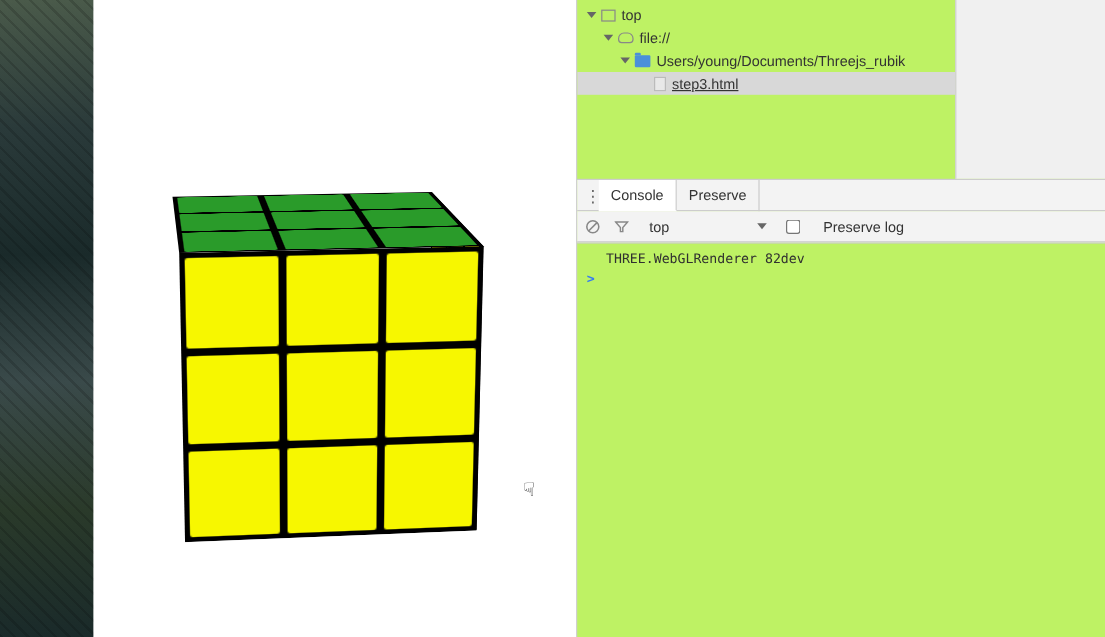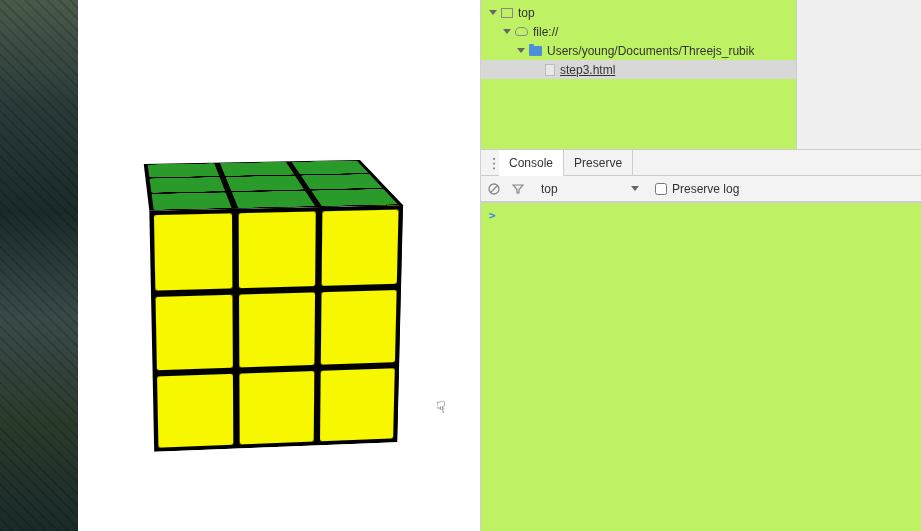--- a/index.html
+++ b/index.html
@@ -44,21 +44,21 @@
     .tabbar { display: flex; align-items: center; height: 26px; background: #f3f3f3; border-bottom: 1px solid #ccc; }
     .kebab { width: 18px; text-align: center; color: #666; font-size: 14px; line-height: 10px; cursor: pointer; padding: 0 6px; }
     .tab { padding: 0 10px; height: 26px; line-height: 26px; border-right: 1px solid #ccc; cursor: pointer; color: #333; }
     .tab.active { background: #fff; border-bottom: 1px solid #fff; margin-bottom: -1px; }
     
     .toolbar { display: flex; align-items: center; height: 26px; background: #f3f3f3; border-bottom: 1px solid #ccc; padding: 0 6px; gap: 10px; }
     .tb-icon { width: 14px; height: 14px; display: inline-flex; align-items: center; justify-content: center; color: #666; cursor: pointer; }
     .tb-icon svg { width: 12px; height: 12px; }
     .context-sel { display: flex; align-items: center; gap: 4px; padding: 0 6px; cursor: pointer; min-width: 110px; }
     .context-sel .caret { border-width: 5px 4px 0 4px; border-color: #666 transparent transparent transparent; border-style: solid; width: 0; height: 0; margin-left: auto; }
-    .checkbox-wrap { display: flex; align-items: center; gap: 5px; }
+    .checkbox-wrap { display: flex; align-items: center; gap: 19px; }
     .checkbox-wrap input { width: 12px; height: 12px; }
     
     .console-out { flex: 1; font-family: Menlo, Consolas, monospace; font-size: 11px; padding: 4px 0; overflow: auto; }
     .log-line { padding: 2px 8px 2px 24px; color: #303030; }
     .prompt-line { padding: 2px 8px; color: #367cf1; }
     .prompt-caret { font-family: Menlo, monospace; font-weight: bold; }
   </style>
 </head>
 <body>
 
@@ -158,17 +158,18 @@
         <span class="caret"></span>
       </div>
       <label class="checkbox-wrap">
         <input type="checkbox" style="">
         <span>Preserve log</span>
       </label>
     </div>
   </div>
 
   <div class="console-out">
+    <div class="log-line">THREE.WebGLRenderer 82dev</div>
     <div class="prompt-line">
       <span class="prompt-caret">&gt;</span>
     </div>
   </div>
 </div>
 
 </body></html>

